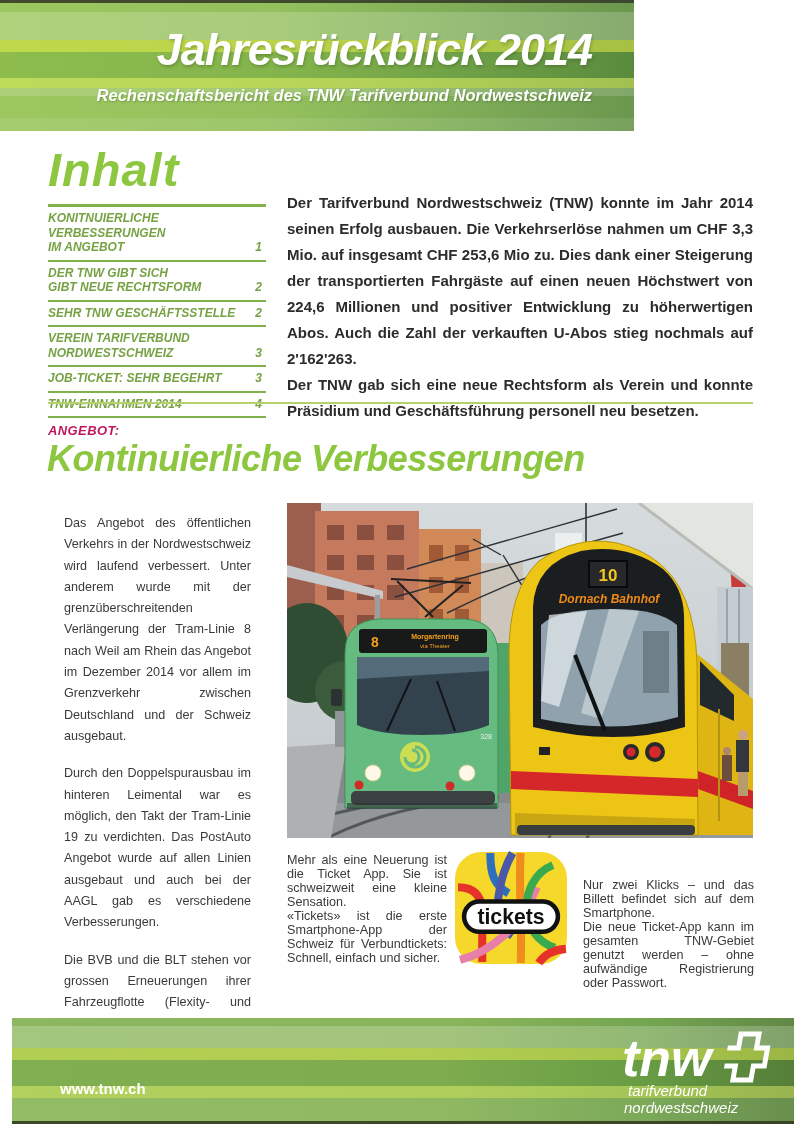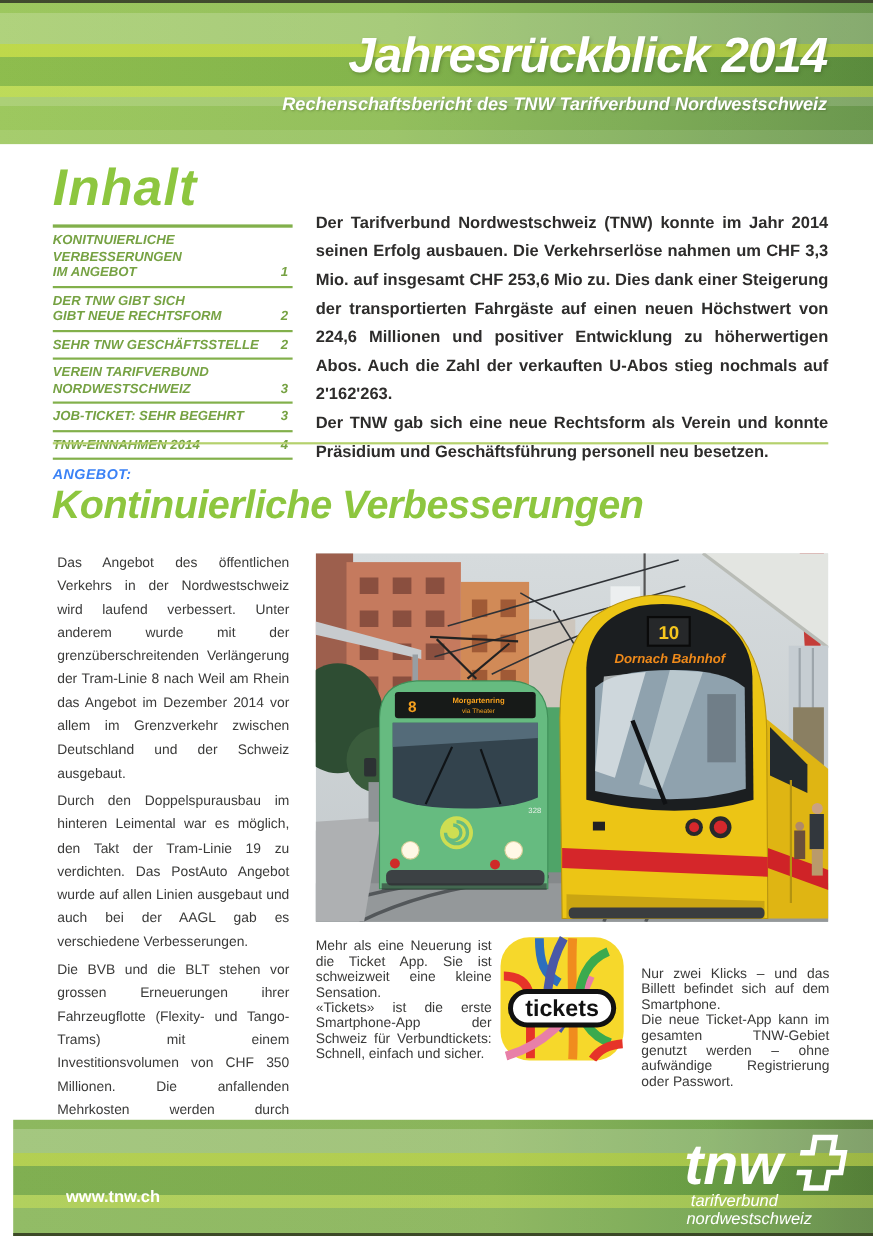--- a/index.html
+++ b/index.html
@@ -5,21 +5,21 @@
   * { box-sizing: border-box; }
   html,body { margin:0; padding:0; background:#e9e9e9; }
   .page {
     position:relative; width:794px; height:1124px; margin:0 auto;
     background:#ffffff; overflow:hidden;
     font-family:"Liberation Sans", sans-serif;
   }
 
   
   .header {
-    position:absolute; left:0; top:0; width:794px; height:131px;
+    position:absolute; left:0; top:0; width:634px; height:131px;
     background:
       linear-gradient(180deg, rgba(60,68,44,.95) 0 3px, rgba(0,0,0,0) 3px),
       linear-gradient(180deg,
         rgba(255,255,255,0) 0 3px,
         rgba(255,255,255,.08) 3px 12px,
         rgba(255,255,255,.25) 12px 40px,
         rgba(224,234,70,.55) 40px 52px,
         rgba(25,85,25,.06) 52px 78px,
         rgba(230,242,98,.50) 78px 88px,
         rgba(255,255,255,.22) 88px 96px,
@@ -60,34 +60,34 @@
     font-size:15px; line-height:26px; font-weight:bold; color:#2d2c2b;
     text-align:justify;
   }
   .intro p { margin:0; }
 
   .divider { position:absolute; left:48px; top:402px; width:705px; height:2px; background:#b5d16d; }
 
   
   .kicker {
     position:absolute; left:48px; top:423px;
-    font-size:13px; font-weight:bold; font-style:italic; color:#3b82f6; letter-spacing:.4px;
+    font-size:13px; font-weight:bold; font-style:italic; color:#be185d; letter-spacing:.4px;
   }
   .section-title {
     position:absolute; left:47px; top:438px;
     font-size:36px; font-weight:bold; font-style:italic; color:#8dc63f; letter-spacing:-.5px;
     white-space:nowrap;
   }
 
   
   .article {
     position:absolute; left:48px; top:497px; width:219px;
     font-size:12.6px; line-height:21.3px; color:#3a3a39; text-align:justify;
   }
-  .article p { margin:4px; }
+  .article p { margin:16px; }
   .photo { position:absolute; left:287px; top:503px; width:466px; height:335px; }
   .photo svg { display:block; }
 
   
   .app-col {
     position:absolute; top:853px;
     font-size:12.6px; line-height:14px; color:#3a3a39; text-align:justify;
   }
   .app-col p { margin:0; }
   .app-left  { left:287px; width:160px; }

